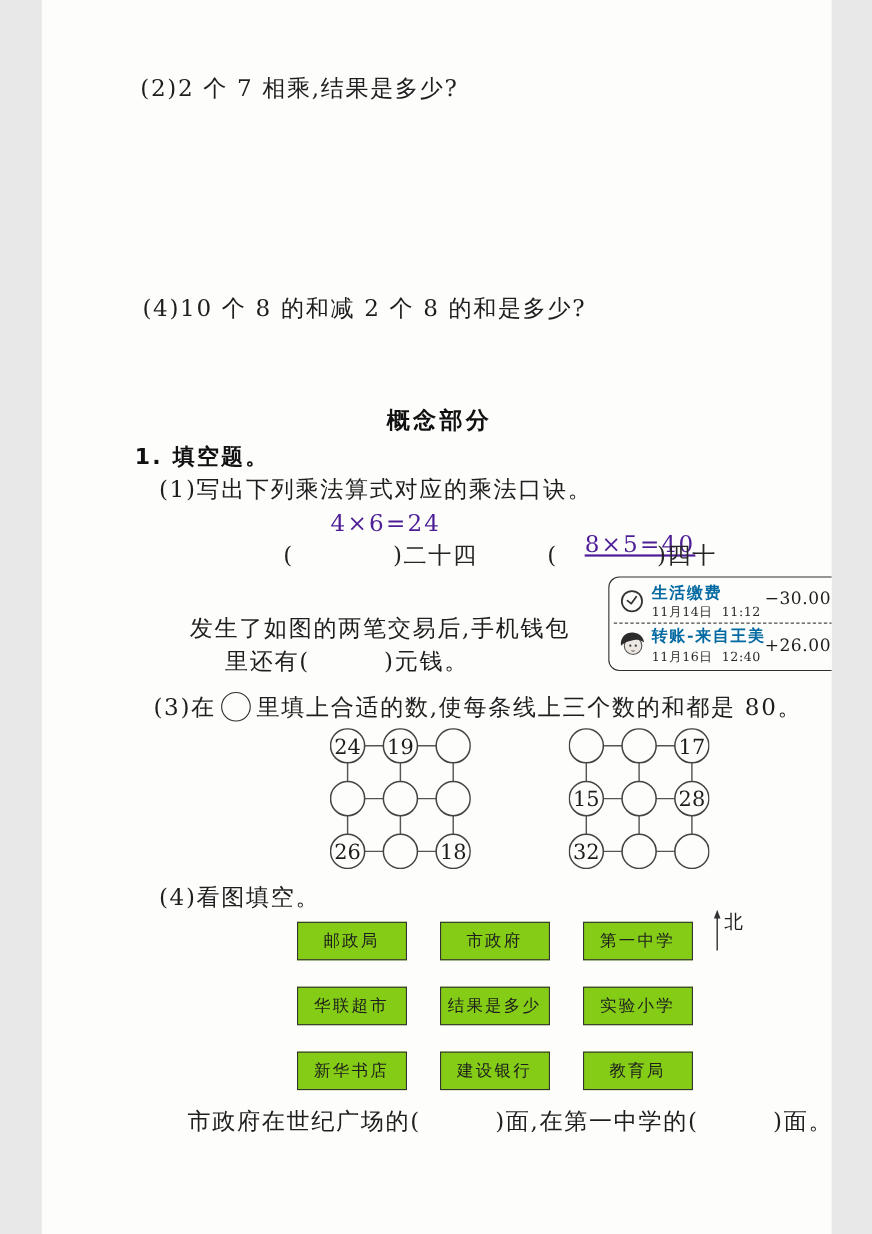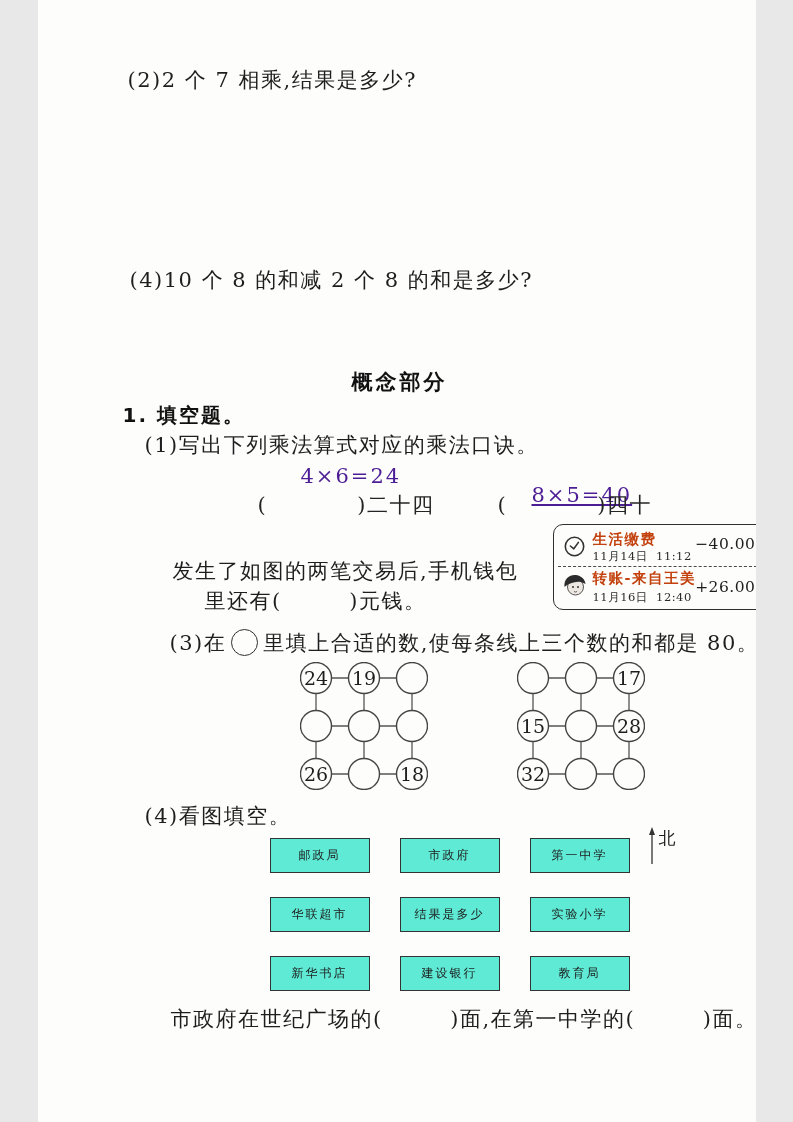--- a/index.html
+++ b/index.html
@@ -23,36 +23,36 @@
     display:inline-block;width:25px;height:25px;
     border:1.6px solid #2f2f2f;border-radius:50%;
     vertical-align:-6px;margin:0 5px;background:#fdfdfc;
   }
   
   .wallet{
     position:absolute;left:515px;top:524px;width:213px;height:86px;
     border:1.5px solid #2f2f2f;border-radius:10px;background:#fdfdfc;
     box-sizing:border-box;
   }
-  .wallet .w-title{position:absolute;font-size:14.5px;letter-spacing:1.5px;font-weight:600;color:#c2410c;white-space:pre;}
+  .wallet .w-title{position:absolute;font-size:14.5px;letter-spacing:1.5px;font-weight:600;color:#0369a1;white-space:pre;}
   .wallet .w-date{position:absolute;font-size:11.5px;letter-spacing:.5px;color:#2a2a2a;white-space:pre;}
   .wallet .w-amount{position:absolute;font-size:15.5px;letter-spacing:.5px;color:#1d1d1d;white-space:pre;}
   .wallet .w-divider{position:absolute;left:4px;right:3px;top:41px;border-top:1.6px dashed #4a4a4a;}
   
   .num-grid{position:absolute;width:128px;height:128px;}
   
   .map-grid{
     position:absolute;left:232px;top:838px;
     display:grid;grid-template-columns:repeat(3,100px);
     column-gap:30px;row-gap:24px;
   }
   .map-box{
-    height:33px;border:1.5px solid #333;background:#5eead4;
+    height:33px;border:1.5px solid #333;background:#84cc16;
     display:flex;align-items:center;justify-content:center;
-    font-size:12px;letter-spacing:2px;color:#1d1d1d;box-sizing:content-box;
+    font-size:15px;letter-spacing:2px;color:#1d1d1d;box-sizing:content-box;
   }
   .north{position:absolute;left:609px;top:827px;display:flex;align-items:flex-start;}
   .north-label{font-size:17px;margin-left:2px;color:#1d1d1d;}
   .footer{
     position:absolute;left:0;right:0;top:1086px;text-align:center;
     font-family:"DejaVu Sans", sans-serif;font-size:15px;color:#2c2c2c;
     letter-spacing:5px;word-spacing:3px;white-space:pre;
   }
 </style>
 </head>
@@ -77,38 +77,38 @@
   <div class="abs qtext" style="left:135px;top:587px;margin-left:32px;">里还有(　　　)元钱。</div>
 
   <div class="wallet">
     <span style="position:absolute;left:9px;top:10px;">
       <svg width="23" height="23" viewBox="0 0 23 23">
         <circle cx="11.5" cy="11.5" r="9.2" fill="none" stroke="#333" stroke-width="1.6"></circle>
         <path d="M7.4 11 L10.8 13.8 L15.4 7.4" fill="none" stroke="#333" stroke-width="1.6" stroke-linecap="round" stroke-linejoin="round"></path>
       </svg>
     </span>
     <span class="w-title" style="left:39px;top:5px;">生活缴费</span>
-    <span class="w-amount" style="right:9px;top:10px;">−40.00</span>
+    <span class="w-amount" style="right:9px;top:10px;">−30.00</span>
     <span class="w-date" style="left:39px;top:24px;">11月14日  11:12</span>
     <div class="w-divider"></div>
     <span style="position:absolute;left:7px;top:47px;">
       <svg width="27" height="26" viewBox="0 0 27 26">
         <circle cx="14.5" cy="15" r="8" fill="#ece7e1" stroke="#555" stroke-width="1"></circle>
         <path d="M3.5 15 C2.5 6.5 9 2.5 14.5 3 C20.5 3.5 24 7.5 24.5 12 C19.5 9 16.5 9.5 13.5 10.2 C9.5 11 6.5 12.2 3.5 15 Z" fill="#2b2b2b"></path>
         <circle cx="12" cy="15" r="1" fill="#333"></circle>
         <circle cx="17" cy="15" r="1" fill="#333"></circle>
         <path d="M13 19.5 Q14.5 20.6 16 19.5" stroke="#555" stroke-width="0.9" fill="none"></path>
       </svg>
     </span>
     <span class="w-title" style="left:39px;top:44px;">转账-来自王美</span>
     <span class="w-amount" style="right:9px;top:53px;">+26.00</span>
     <span class="w-date" style="left:39px;top:65px;">11月16日  12:40</span>
   </div>
 
-  <div class="abs qtext" style="left:102px;top:629px;margin-left:30px;"><span>(3)在</span><span class="inline-circle"></span><span>里填上合适的数,使每条线上三个数的和都是 80。</span></div>
+  <div class="abs qtext" style="left:102px;top:629px;"><span>(3)在</span><span class="inline-circle"></span><span>里填上合适的数,使每条线上三个数的和都是 80。</span></div>
 
   <div class="num-grid" style="left:262px;top:662px;"><svg width="128" height="128">
         <line x1="16" y1="16" x2="112" y2="16" stroke="#555" stroke-width="1.3"></line>
         <line x1="16" y1="16" x2="16" y2="112" stroke="#555" stroke-width="1.3"></line>
         <line x1="16" y1="64" x2="112" y2="64" stroke="#555" stroke-width="1.3"></line>
         <line x1="64" y1="16" x2="64" y2="112" stroke="#555" stroke-width="1.3"></line>
         <line x1="16" y1="112" x2="112" y2="112" stroke="#555" stroke-width="1.3"></line>
         <line x1="112" y1="16" x2="112" y2="112" stroke="#555" stroke-width="1.3"></line>
         <circle cx="16" cy="16" r="15.5" fill="#fdfdfc" stroke="#444" stroke-width="1.4"></circle>
         <text x="16" y="23" text-anchor="middle" font-size="19" font-family="&quot;DejaVu Serif&quot;, serif" fill="#1d1d1d">24</text>

